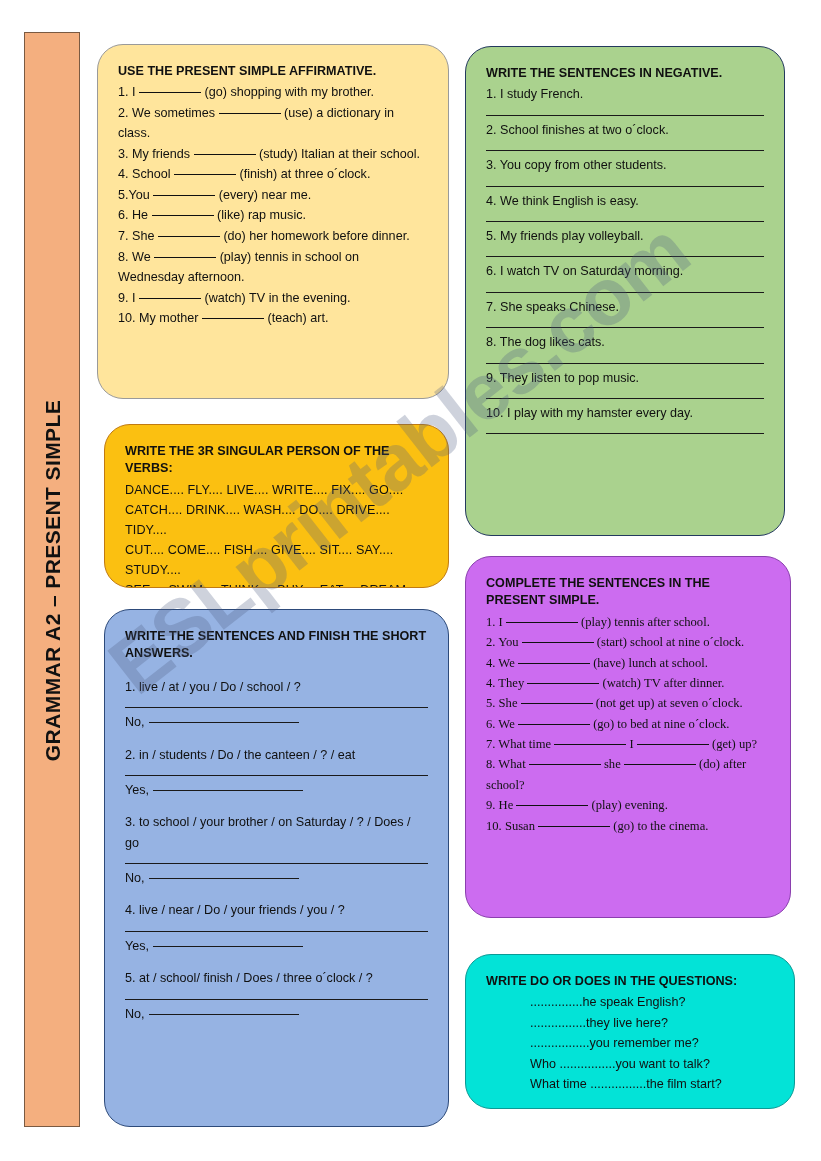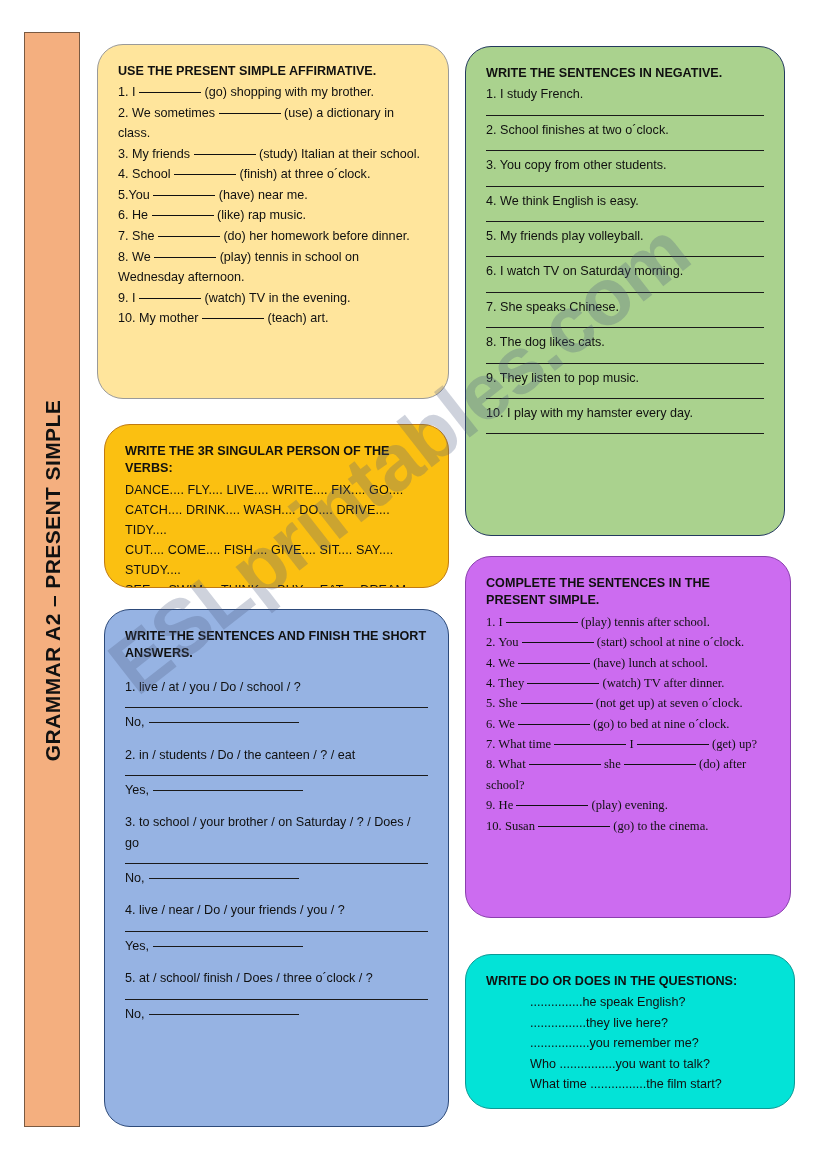--- a/index.html
+++ b/index.html
@@ -171,21 +171,21 @@
   </div>
 
   <div class="card" id="card-affirmative">
     <div class="card-inner">
       <div class="hd">USE THE PRESENT SIMPLE  AFFIRMATIVE.</div>
       <div>
           <div class="ln"><span>1. I </span><span class="bl w1"></span><span> (go) shopping with my brother.</span></div>
           <div class="ln"><span>2. We sometimes </span><span class="bl w1"></span><span> (use) a dictionary in class.</span></div>
           <div class="ln"><span>3. My friends </span><span class="bl w1"></span><span> (study) Italian at their school.</span></div>
           <div class="ln"><span>4. School </span><span class="bl w1"></span><span> (finish) at three o´clock.</span></div>
-          <div class="ln"><span>5.You </span><span class="bl w1"></span><span> (have) near me.</span></div>
+          <div class="ln"><span>5.You </span><span class="bl w1"></span><span> (every) near me.</span></div>
           <div class="ln"><span>6. He </span><span class="bl w1"></span><span> (like) rap music.</span></div>
           <div class="ln"><span>7. She </span><span class="bl w1"></span><span> (do) her homework before dinner.</span></div>
           <div class="ln"><span>8. We </span><span class="bl w1"></span><span> (play) tennis in school on Wednesday afternoon.</span></div>
           <div class="ln"><span>9. I </span><span class="bl w1"></span><span> (watch) TV in the evening.</span></div>
           <div class="ln"><span>10. My mother </span><span class="bl w1"></span><span> (teach) art.</span></div>
         </div>
     </div>
   </div>
 
   <div class="card" id="card-thirdperson">

